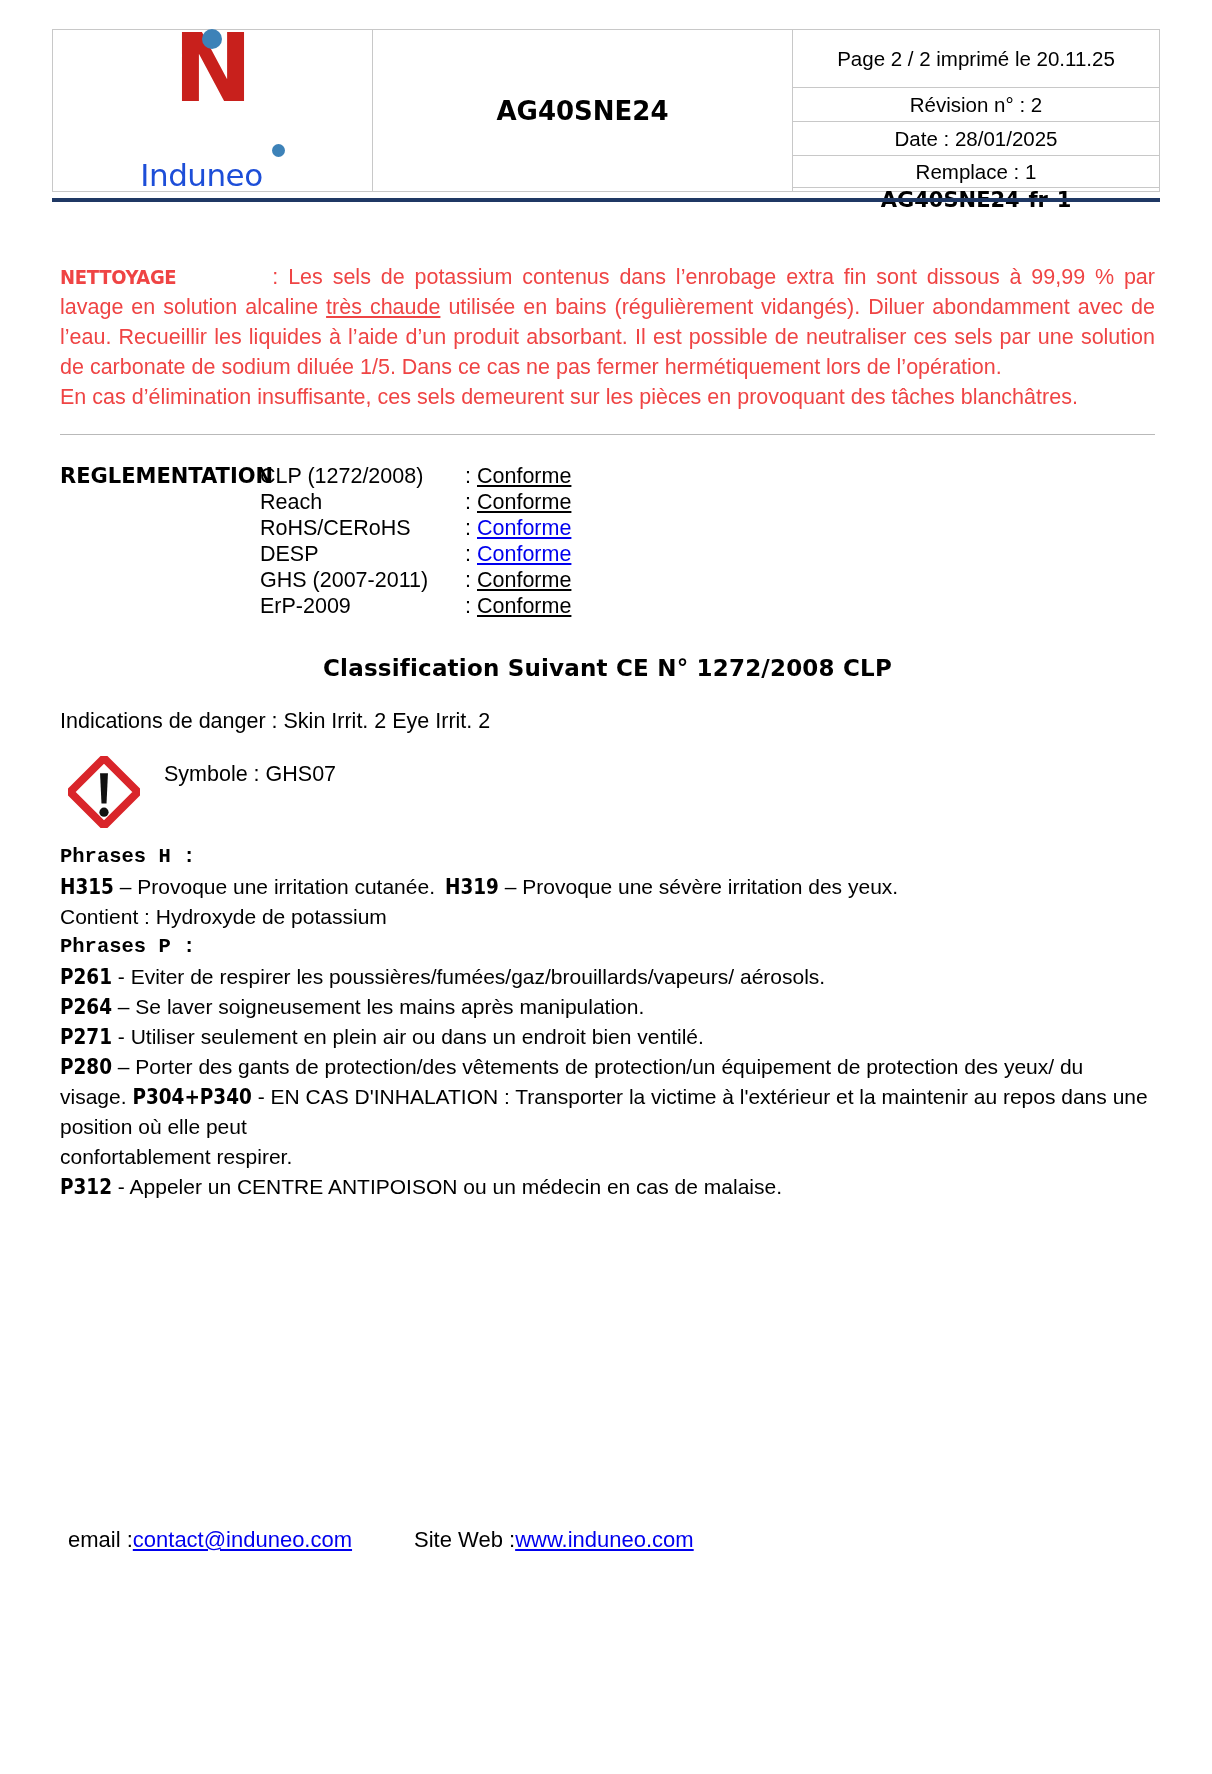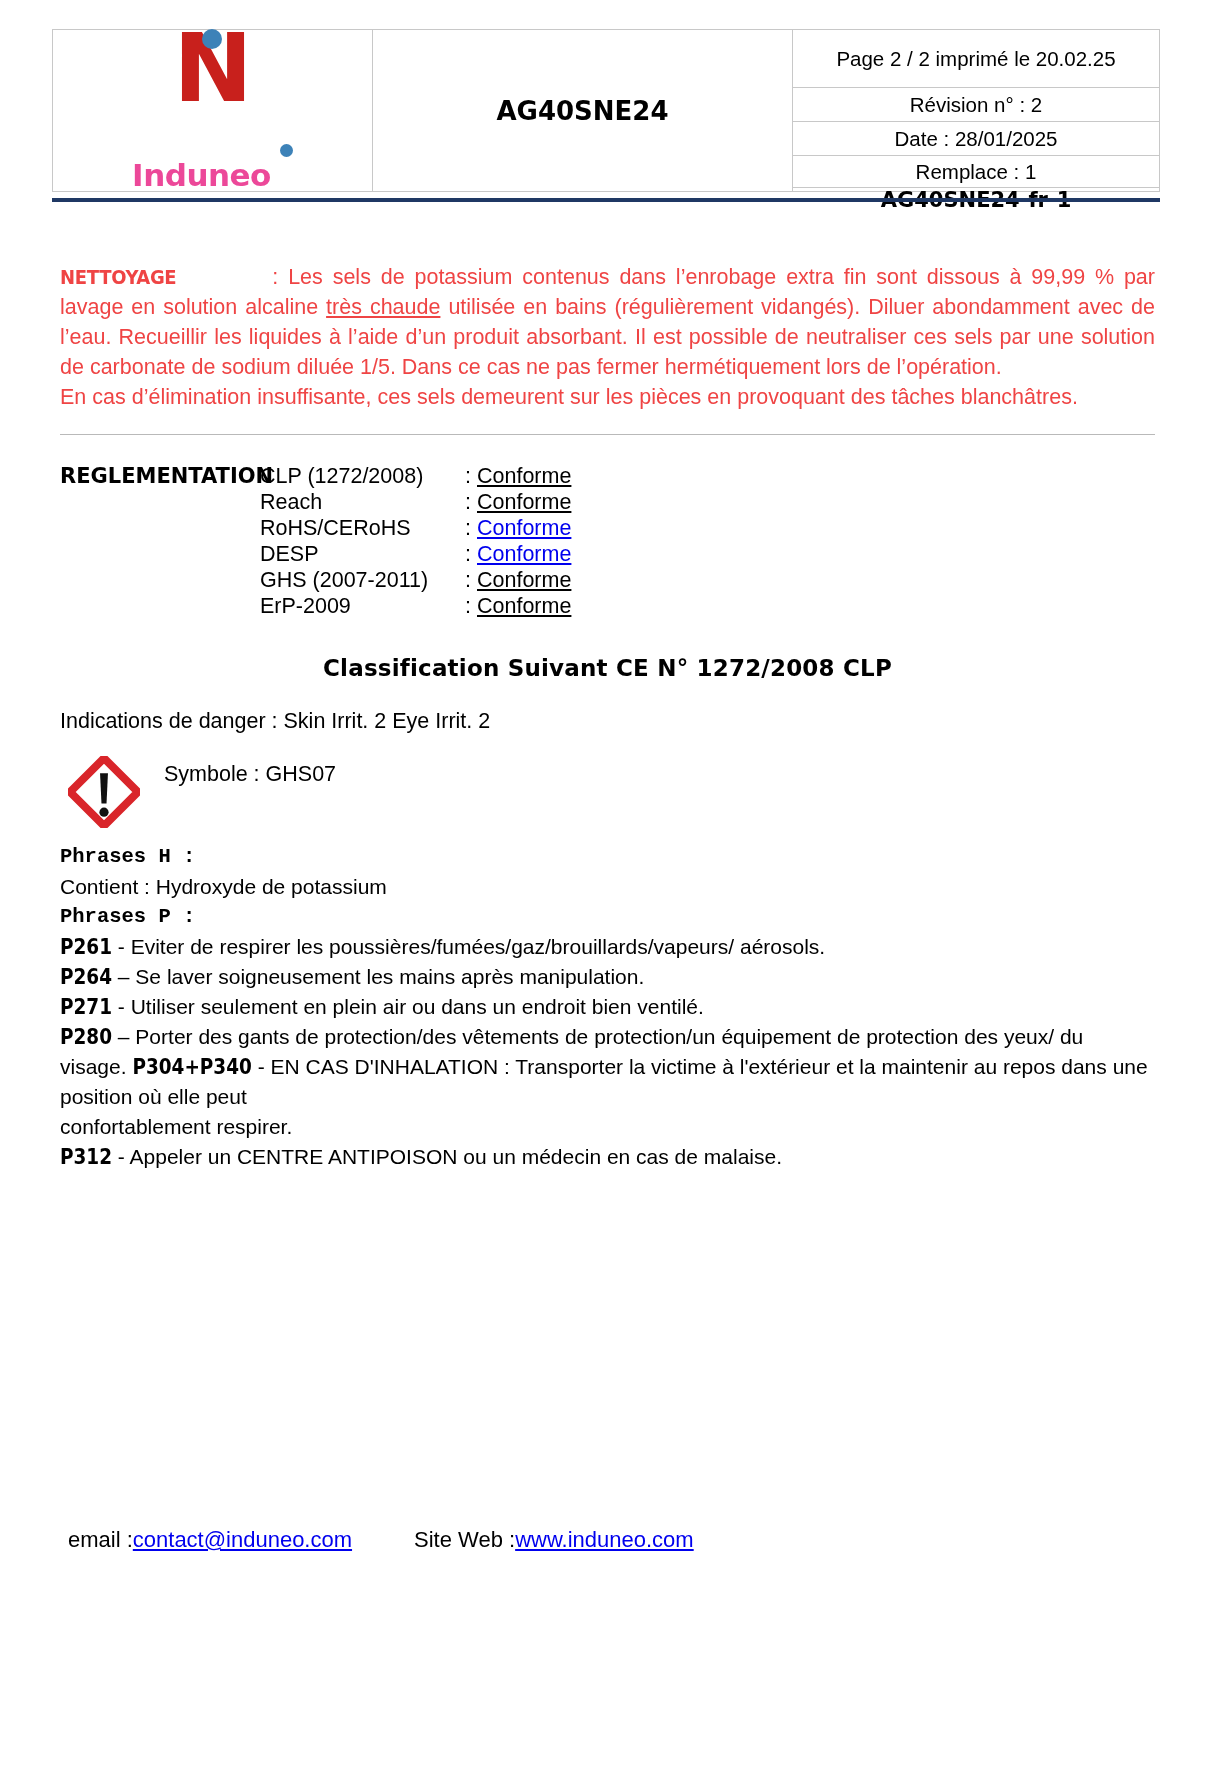--- a/index.html
+++ b/index.html
@@ -78,23 +78,23 @@
     letter-spacing: -1px;
   }
   .logo-word-row {
     display: flex;
     align-items: center;
     gap: 9px;
     margin-top: 2px;
   }
   .logo-word {
     font-family: "DejaVu Sans", sans-serif;
-    font-weight: bold;
+    font-weight: normal;
     font-size: 31px;
-    color: #ec4899;
+    color: #1d4ed8;
     letter-spacing: -0.5px;
     margin-top: 48px;
   }
   .logo-dot-side {
     width: 13px;
     height: 13px;
     border-radius: 50%;
     background: #3d82b8;
   }
 
@@ -334,21 +334,21 @@
       </div>
     </div>
 
     <div class="header-mid-cell">
       <div class="header-mid-bottom">
         <div class="product-code">AG40SNE24</div>
       </div>
     </div>
 
     <div class="header-right-cell">
-      <div class="hr-row r1">Page 2 / 2 imprimé le 20.02.25</div>
+      <div class="hr-row r1">Page 2 / 2 imprimé le 20.11.25</div>
       <div class="hr-row r2">Révision n° : 2</div>
       <div class="hr-row r3">Date : 28/01/2025</div>
       <div class="hr-row r4">Remplace : 1</div>
       <div class="hr-row r5">AG40SNE24-fr-1</div>
     </div>
   </div>
 
   <div class="header-rule"></div>
 
   <div class="content">
@@ -405,20 +405,21 @@
       <svg class="ghs-pictogram" viewBox="0 0 100 100">
         <polygon points="50,3 97,50 50,97 3,50" fill="#ffffff" stroke="#d9252a" stroke-width="11"></polygon>
         <polygon points="44.5,24 55.5,24 53.5,66 46.5,66" fill="#111111"></polygon>
         <circle cx="50" cy="78" r="6.4" fill="#111111"></circle>
       </svg>
       <div class="ghs-label">Symbole : GHS07</div>
     </div>
 
     <div class="phrases">
       <div class="phrase-head">Phrases H :</div>
+      <div class="phrase-line"><span class="pcode">H315</span><span> – Provoque une irritation cutanée.</span><span class="spacer-sm"></span><span class="pcode">H319</span><span> – Provoque une sévère irritation des yeux.</span></div>
       <div class="phrase-line">Contient : Hydroxyde de potassium</div>
 
       <div class="phrase-head">Phrases P :</div>
       <div class="phrase-line"><span class="pcode">P261</span><span> - Eviter de respirer les poussières/fumées/gaz/brouillards/vapeurs/ aérosols.</span></div>
       <div class="phrase-line"><span class="pcode">P264</span><span> – Se laver soigneusement les mains après manipulation.</span></div>
       <div class="phrase-line"><span class="pcode">P271</span><span> - Utiliser seulement en plein air ou dans un endroit bien ventilé.</span></div>
       <div class="phrase-line"><span class="pcode">P280</span><span> – Porter des gants de protection/des vêtements de protection/un équipement de protection des yeux/ du visage. </span><span class="pcode">P304+P340</span><span> - EN CAS D'INHALATION : Transporter la victime à l'extérieur et la maintenir au repos dans une position où elle peut</span></div>
       <div class="phrase-line">confortablement respirer.</div>
       <div class="phrase-line"><span class="pcode">P312</span><span> - Appeler un CENTRE ANTIPOISON ou un médecin en cas de malaise.</span></div>
     </div>

